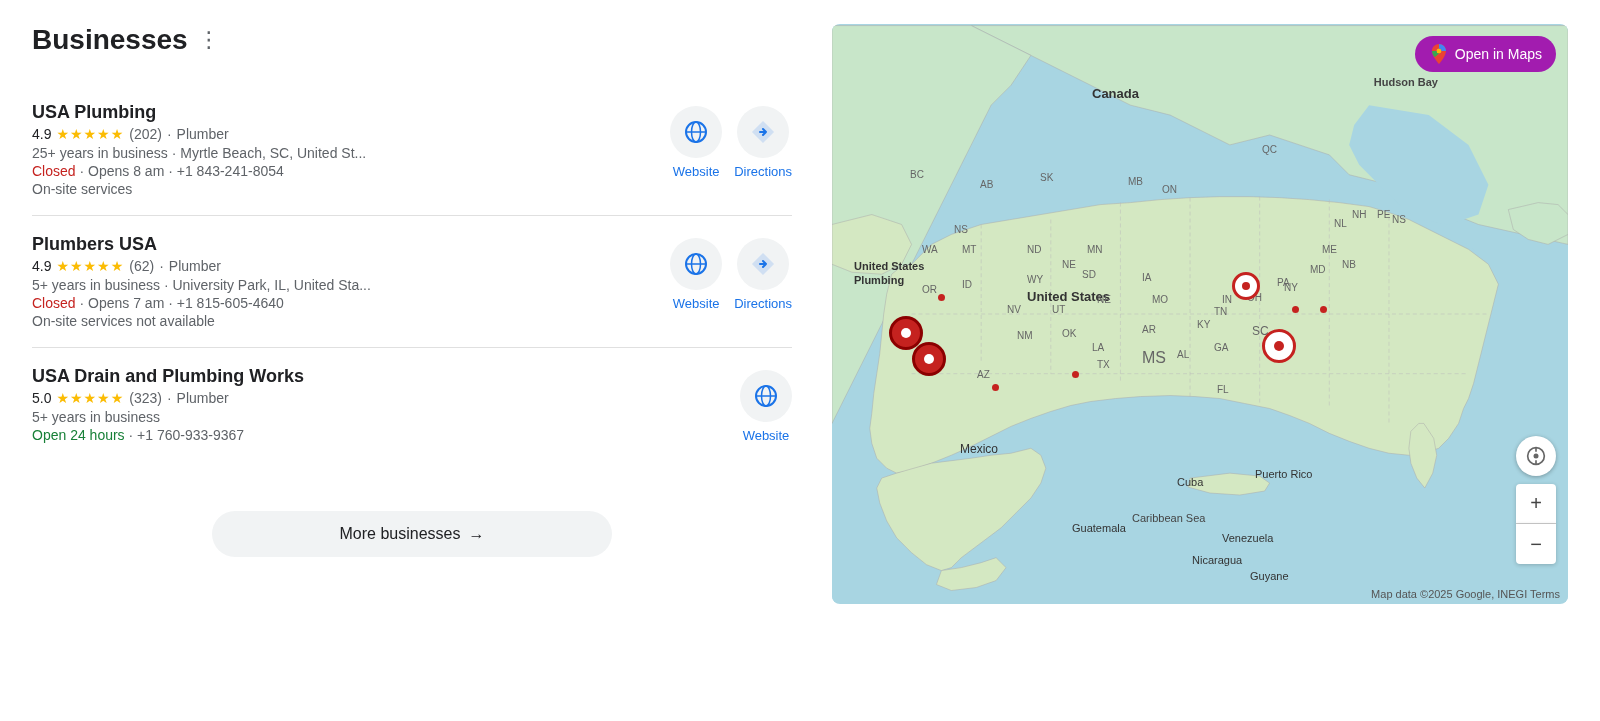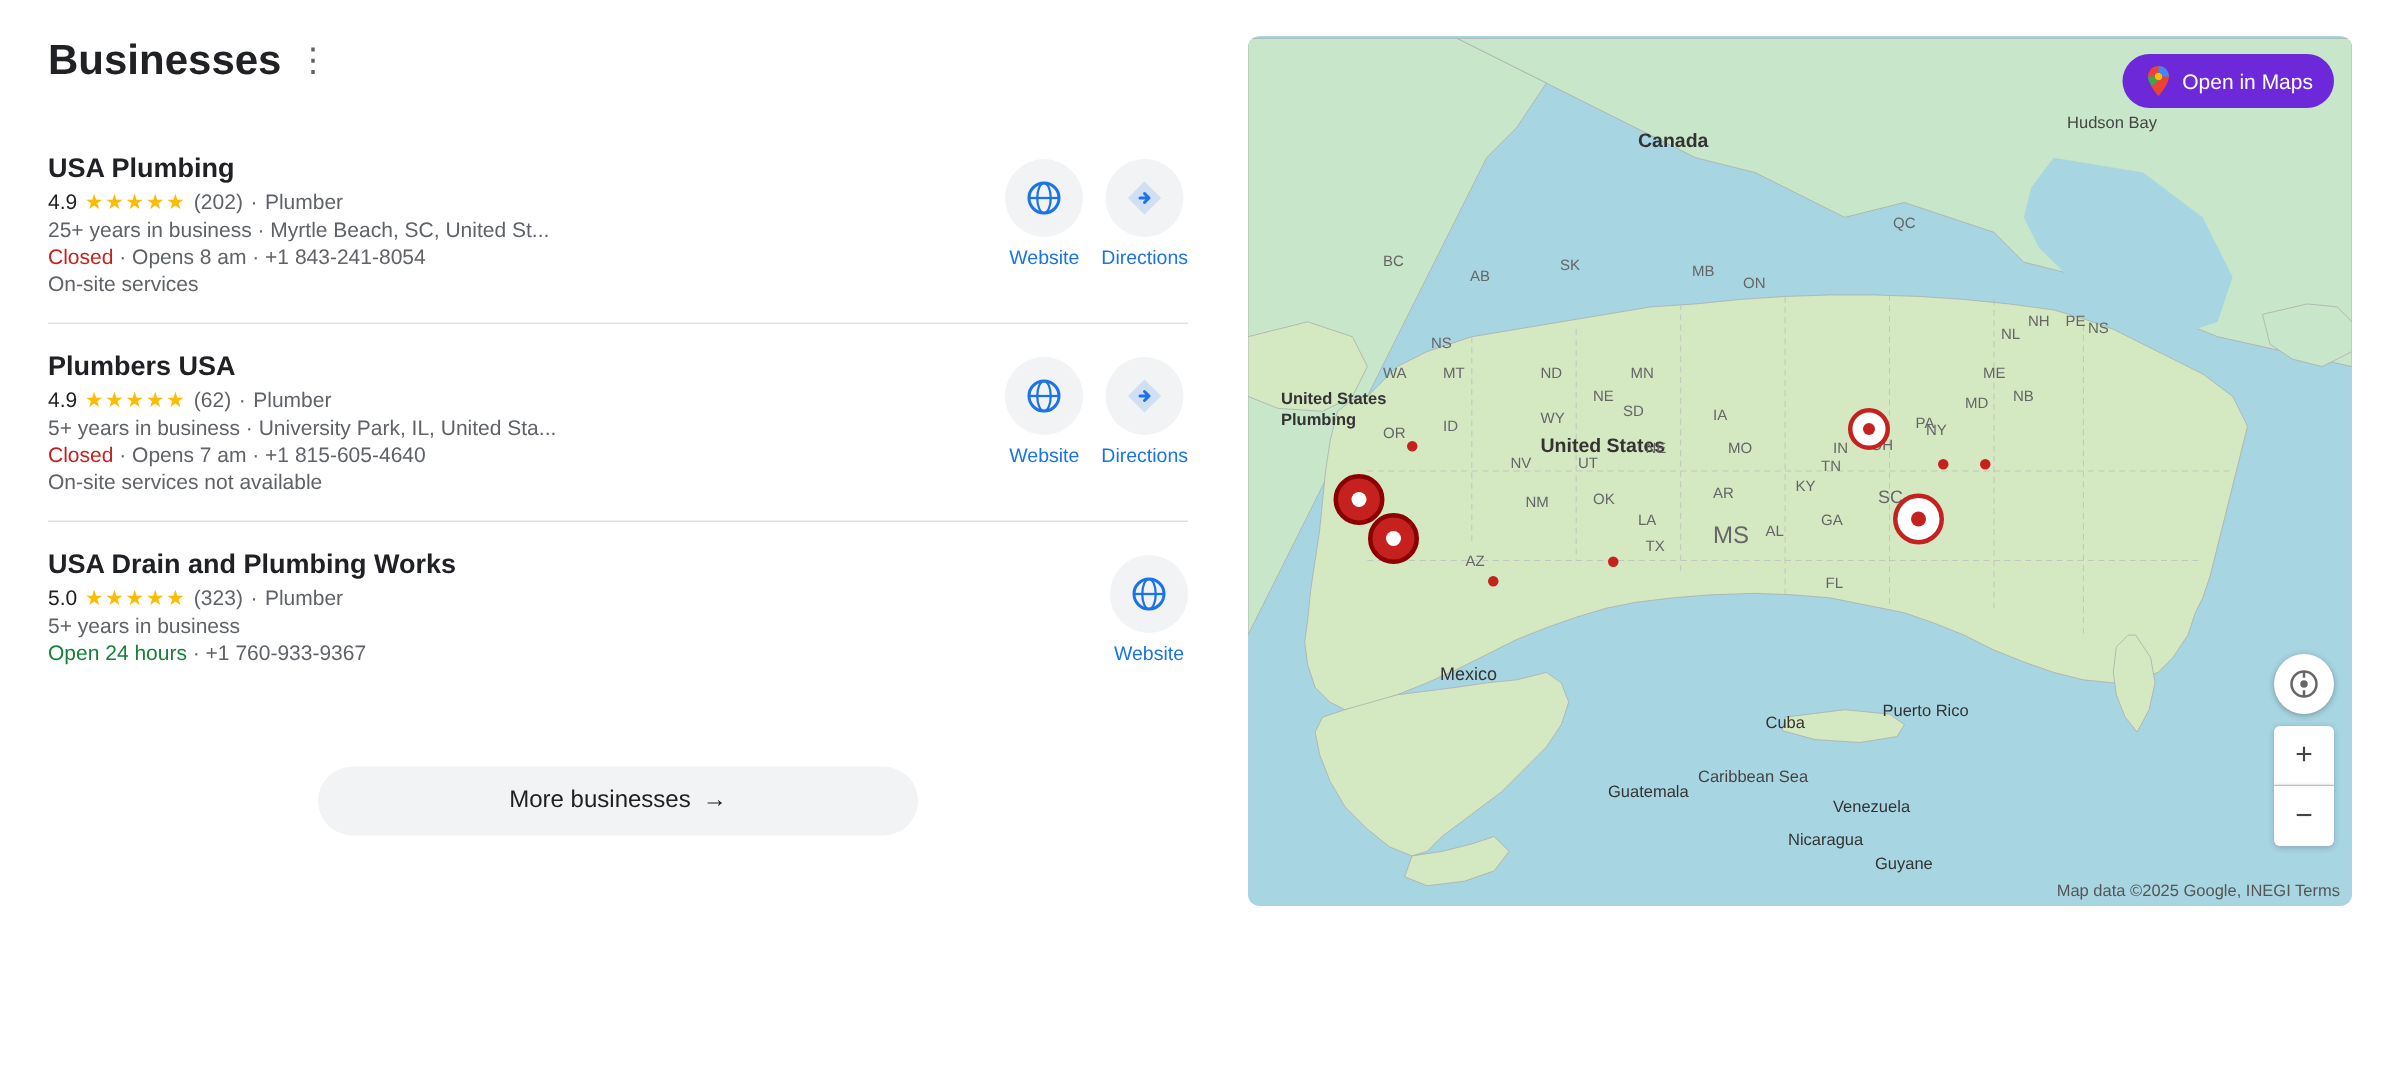--- a/index.html
+++ b/index.html
@@ -216,21 +216,21 @@
     .map-svg {
       width: 100%;
       height: 100%;
     }
 
     
     .open-maps-btn {
       position: absolute;
       top: 12px;
       right: 12px;
-      background: #6d28d9;
+      background: #a21caf;
       color: #fff;
       border: none;
       border-radius: 20px;
       padding: 8px 14px;
       font-size: 14px;
       font-weight: 500;
       display: flex;
       align-items: center;
       gap: 6px;
       cursor: pointer;
@@ -459,34 +459,34 @@
         <line x1="430" y1="172" x2="430" y2="380"></line>
         <line x1="500" y1="175" x2="500" y2="385"></line>
         <line x1="560" y1="185" x2="560" y2="400"></line>
         <line x1="80" y1="290" x2="660" y2="290"></line>
         <line x1="80" y1="350" x2="640" y2="350"></line>
       </g>
     </svg>
 
     
     <div style="position:absolute;top:62px;left:260px;font-size:13px;font-weight:600;color:#333;pointer-events:none;">Canada</div>
-    <div style="position:absolute;top:52px;right:130px;font-size:11px;color:#444;pointer-events:none;">Hudson Bay</div>
+    <div style="position:absolute;top:52px;right:130px;font-size:11px;color:#444;pointer-events:none;font-weight:bold;">Hudson Bay</div>
     <div style="position:absolute;top:265px;left:195px;font-size:13px;font-weight:600;color:#333;pointer-events:none;">United States</div>
     <div style="position:absolute;top:235px;left:22px;font-size:11px;font-weight:600;color:#333;pointer-events:none;line-height:1.3;">United States<br>Plumbing</div>
     <div style="position:absolute;top:418px;left:128px;font-size:12px;font-weight:500;color:#333;pointer-events:none;">Mexico</div>
     <div style="position:absolute;top:452px;left:345px;font-size:11px;color:#333;pointer-events:none;">Cuba</div>
     <div style="position:absolute;top:488px;left:300px;font-size:11px;color:#444;pointer-events:none;">Caribbean Sea</div>
     <div style="position:absolute;top:508px;left:390px;font-size:11px;color:#333;pointer-events:none;">Venezuela</div>
     <div style="position:absolute;top:530px;left:360px;font-size:11px;color:#333;pointer-events:none;">Nicaragua</div>
     <div style="position:absolute;top:498px;left:240px;font-size:11px;color:#333;pointer-events:none;">Guatemala</div>
     <div style="position:absolute;top:444px;left:423px;font-size:11px;color:#333;pointer-events:none;">Puerto Rico</div>
     <div style="position:absolute;top:546px;left:418px;font-size:11px;color:#333;pointer-events:none;">Guyane</div>
 
     
-    <div style="position:absolute;top:145px;left:78px;font-size:10px;color:#666;pointer-events:none;margin-left:12px;">BC</div>
+    <div style="position:absolute;top:145px;left:78px;font-size:10px;color:#666;pointer-events:none;">BC</div>
     <div style="position:absolute;top:155px;left:148px;font-size:10px;color:#666;pointer-events:none;">AB</div>
     <div style="position:absolute;top:148px;left:208px;font-size:10px;color:#666;pointer-events:none;">SK</div>
     <div style="position:absolute;top:152px;left:268px;font-size:10px;color:#666;pointer-events:none;margin-left:28px;">MB</div>
     <div style="position:absolute;top:160px;left:330px;font-size:10px;color:#666;pointer-events:none;">ON</div>
     <div style="position:absolute;top:120px;left:430px;font-size:10px;color:#666;pointer-events:none;">QC</div>
     <div style="position:absolute;top:220px;left:90px;font-size:10px;color:#666;pointer-events:none;">WA</div>
     <div style="position:absolute;top:220px;left:130px;font-size:10px;color:#666;pointer-events:none;">MT</div>
     <div style="position:absolute;top:220px;left:195px;font-size:10px;color:#666;pointer-events:none;">ND</div>
     <div style="position:absolute;top:220px;left:255px;font-size:10px;color:#666;pointer-events:none;">MN</div>
     <div style="position:absolute;top:260px;left:90px;font-size:10px;color:#666;pointer-events:none;">OR</div>

